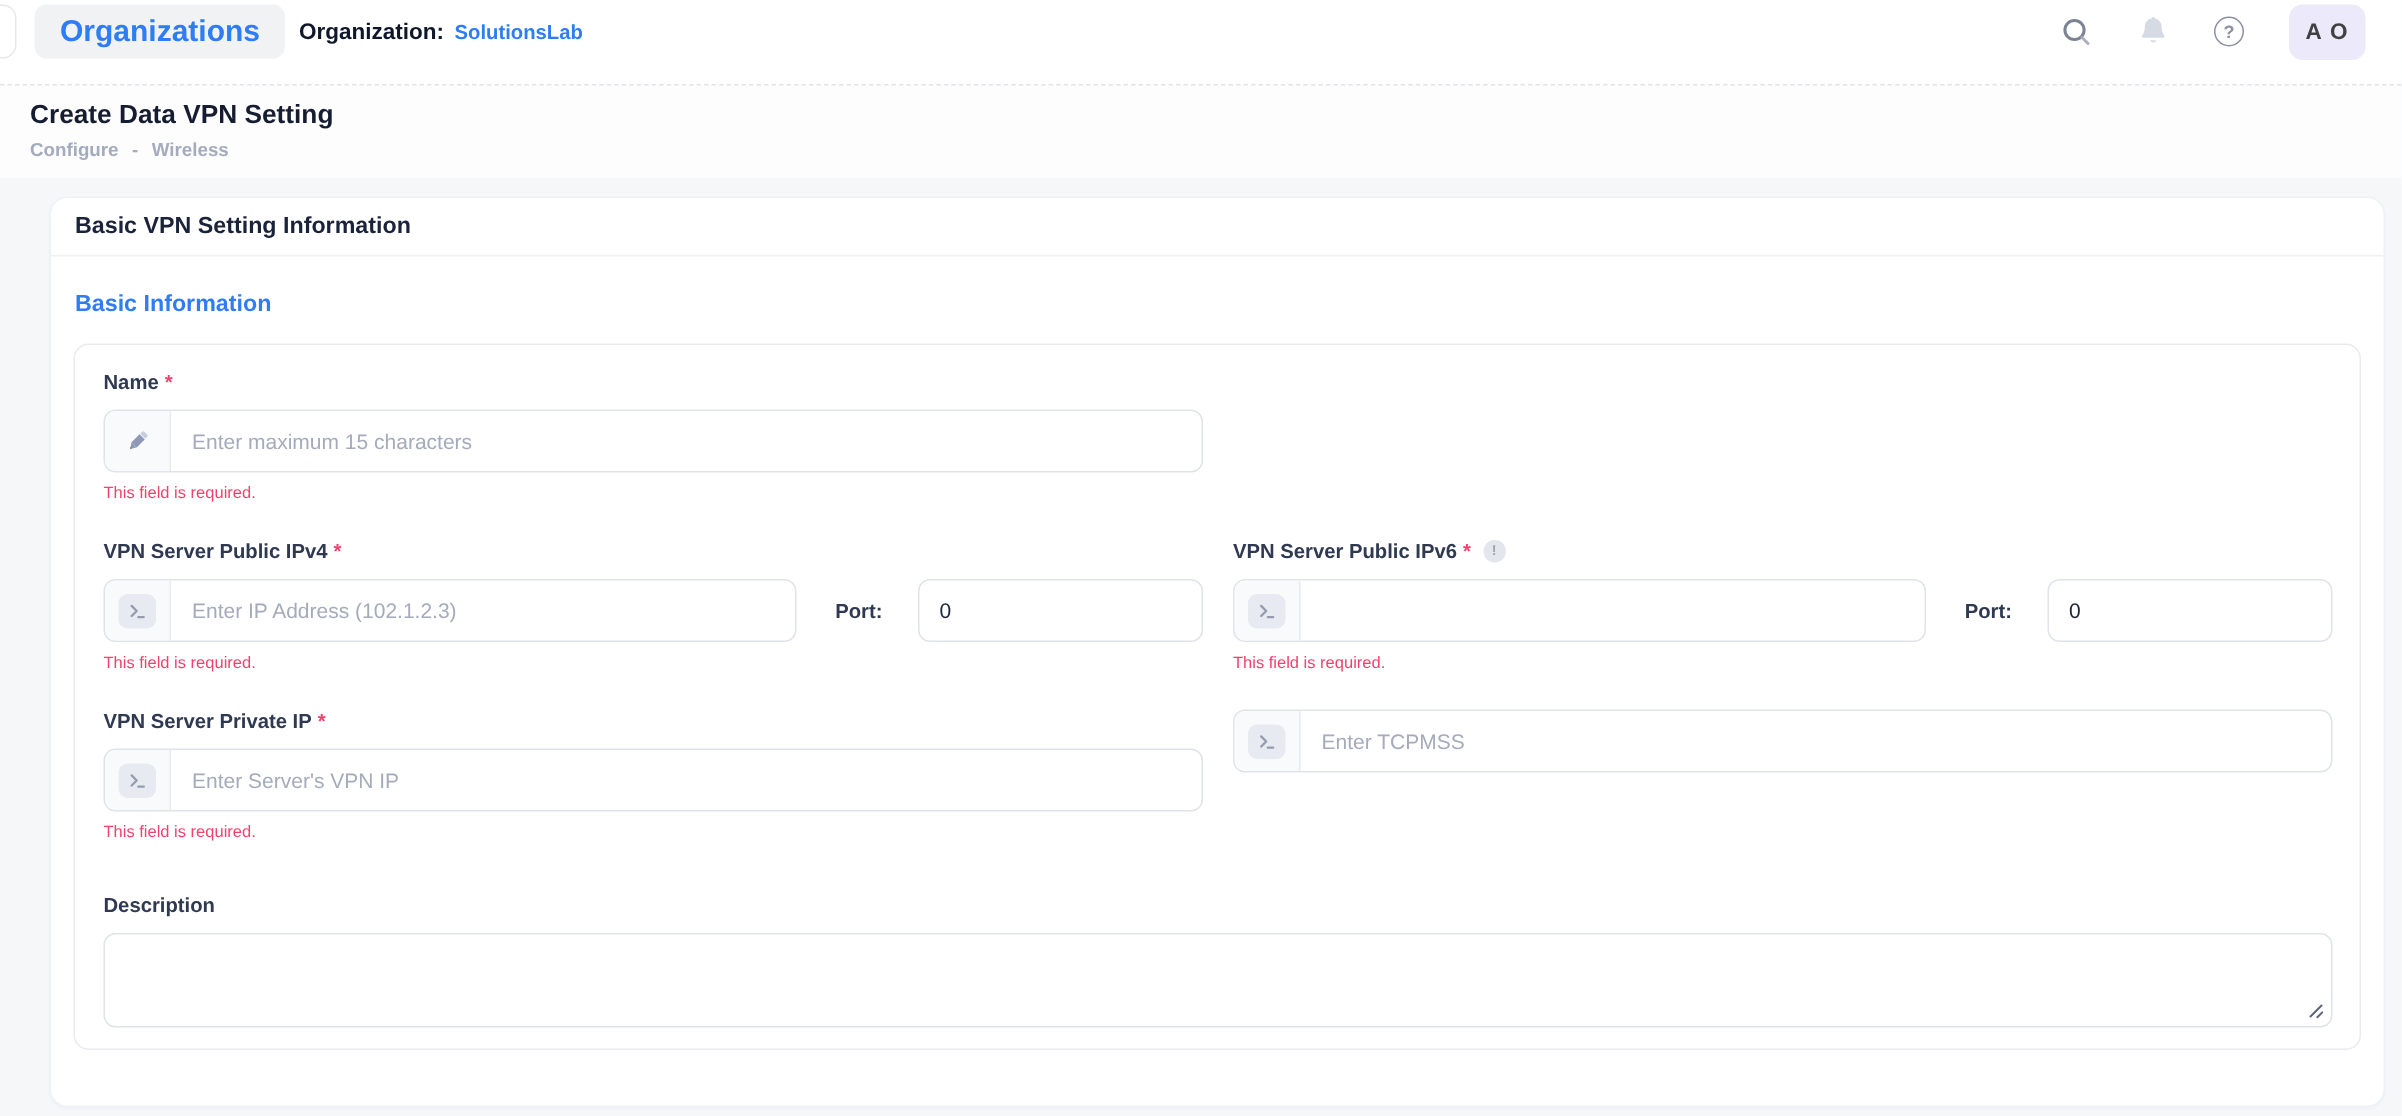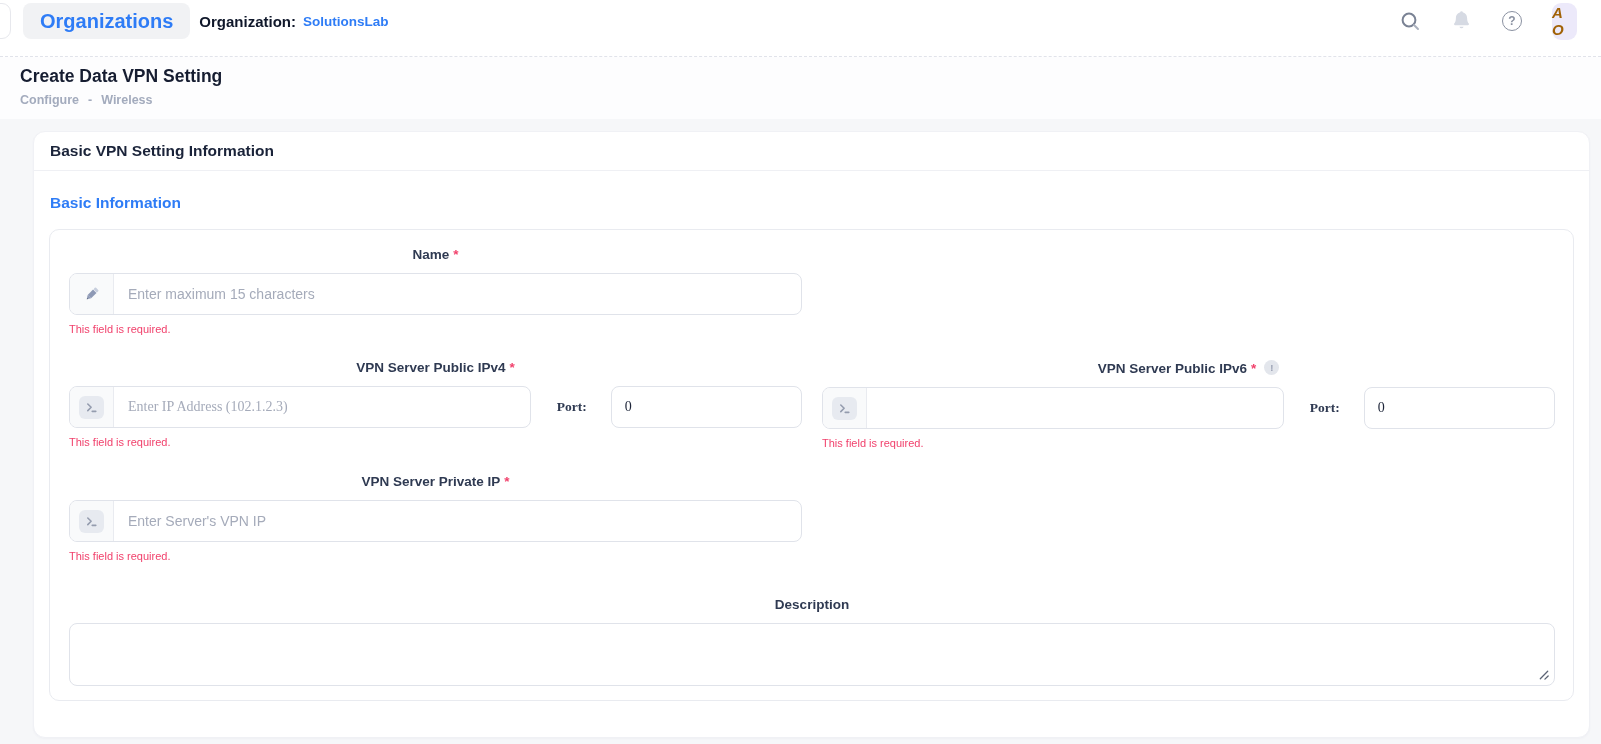--- a/index.html
+++ b/index.html
@@ -15,23 +15,23 @@
   .org-chip { margin-left:9px; height:36px; padding:0 17px; background:#f1f2f4; border:none;
               border-radius:8px; color:#2e7cf6; font-family:inherit; font-size:20px; font-weight:700;
               display:flex; align-items:center; cursor:pointer; }
   .org-ctx { display:flex; align-items:center; margin-left:9px; }
   .org-label { font-size:15px; font-weight:700; color:#0f172a; }
   .org-value { font-size:13.5px; font-weight:700; color:#2e7cf6; margin-left:7px; text-decoration:none; cursor:pointer; }
   .topbar-right { margin-left:auto; display:flex; align-items:center; gap:30px; }
   .tb-icon { display:inline-flex; align-items:center; justify-content:center; cursor:pointer; }
   .help-circle { width:20px; height:20px; border:1.6px solid #8a91a1; border-radius:50%;
                  color:#8a91a1; font-size:12px; font-weight:700; display:flex; align-items:center; justify-content:center; }
-  .avatar { width:25px; height:37px; border-radius:9px; background:#ece9fa; color:#a16207;
+  .avatar { width:51px; height:37px; border-radius:9px; background:#ece9fa; color:#404040;
             font-size:15px; font-weight:700; display:flex; align-items:center; justify-content:center;
-            letter-spacing:1px; cursor:pointer;font-style:italic; }
+            letter-spacing:1px; cursor:pointer; }
 
   
   .page-head { background:#fdfdfe; padding:9px 20px 12px; }
   .page-title { font-size:17.5px; font-weight:700; color:#161d31; }
   .breadcrumb { margin-top:6px; display:flex; align-items:center; gap:9px;
                 font-size:12.5px; font-weight:600; color:#a3abbd; }
   .breadcrumb .crumb { cursor:pointer; }
 
   
   .content { background:#f6f7f9; height:626px; padding:12px 11px 7px 33px; }
@@ -39,38 +39,38 @@
           box-shadow:0 1px 2px rgba(76,87,125,.04); }
   .card-header { padding:10px 16px; border-bottom:1px solid #eff0f4; display:flex; align-items:center; height:39px; }
   .card-title { font-size:15.5px; font-weight:700; color:#1a2339; }
   .section-title { margin:23px 16px 0; font-size:15.5px; font-weight:700; color:#2e7cf6; }
 
   .fieldset { margin:17px 15px 0; border:1px solid #e9ebf0; border-radius:10px; padding:17px 18px 14px 19px; }
   .form-row { display:flex; gap:20px; margin-bottom:25px; }
   .form-row.last { margin-bottom:0; }
   .form-row.desc-row { margin-top:35px; }
   .form-col { flex:1; min-width:0; }
-  .field-label { display:block; font-size:13.5px; font-weight:600; color:#2f3a52; margin-bottom:11px;text-align:center; }
+  .field-label { display:block; font-size:13.5px; font-weight:600; color:#2f3a52; margin-bottom:11px; }
   .req { color:#f1416c; margin-left:4px; }
   .info { width:15px; height:15px; border-radius:50%; background:#e3e6ec; color:#9aa1b3;
           font-size:9.5px; font-weight:700; display:inline-flex; align-items:center; justify-content:center;
           margin-left:8px; vertical-align:2px; }
   .error-text { font-size:11px; color:#f1416c; margin-top:8px; }
 
   .igroup { display:flex; align-items:stretch; height:42px; border:1px solid #e0e3ea; border-radius:8px;
             background:#fff; overflow:hidden; }
   .addon { width:44px; flex:none; background:#f9fafb; border-right:1px solid #e9ebf0;
            display:flex; align-items:center; justify-content:center; }
   .term-badge { width:25px; height:23px; background:#e7eaf0; border-radius:6px;
                 display:flex; align-items:center; justify-content:center; }
   .igroup input { border:none; outline:none; flex:1; min-width:0; padding:0 14px; font-family:inherit;
                   font-size:14px; color:#1d2539; background:transparent; }
   input::placeholder, textarea::placeholder { color:#a5abba; opacity:1; }
 
-  .ip-line { display:flex; align-items:center;font-family:Liberation Serif, serif; }
+  .ip-line { display:flex; align-items:center; }
   .ip-main { width:63%; flex:none; }
   .port-label { font-size:13.5px; font-weight:600; color:#2f3a52; margin:0 24px 0 26px; white-space:nowrap; }
   .port-input { flex:1; min-width:0; height:42px; border:1px solid #e0e3ea; border-radius:8px;
                 padding:0 13px; font-family:inherit; font-size:14px; color:#1d2539; outline:none; }
 
   .ta-wrap { position:relative; }
   .description-ta { display:block; width:100%; height:63px; border:1px solid #e0e3ea; border-radius:8px;
                     padding:10px 14px; font-family:inherit; font-size:14px; color:#1d2539;
                     resize:none; outline:none; }
   .resize-handle { position:absolute; right:5px; bottom:5px; cursor:nwse-resize; line-height:0; }
@@ -208,20 +208,31 @@
                     <line x1="7.8" y1="11.2" x2="11.6" y2="11.2" stroke="#949cae" stroke-width="1.7" stroke-linecap="round"></line>
                   </svg>
                 </span>
               </div>
               <input type="text" placeholder="Enter Server's VPN IP" style="">
             </div>
             <div class="error-text">This field is required.</div>
           </div>
 
           <div class="form-col">
+            <div class="igroup">
+              <div class="addon">
+                <span class="term-badge">
+                  <svg width="13" height="13" viewBox="0 0 14 14" fill="none">
+                    <path d="M3 3.2l3.6 3.6L3 10.4" stroke="#949cae" stroke-width="1.7" stroke-linecap="round" stroke-linejoin="round"></path>
+                    <line x1="7.8" y1="11.2" x2="11.6" y2="11.2" stroke="#949cae" stroke-width="1.7" stroke-linecap="round"></line>
+                  </svg>
+                </span>
+              </div>
+              <input type="text" placeholder="Enter TCPMSS" style="">
+            </div>
           </div>
         </div>
 
         <div class="form-row desc-row last">
           <div class="form-col">
             <label class="field-label">Description</label>
             <div class="ta-wrap">
               <textarea class="description-ta" style=""></textarea>
               <span class="resize-handle">
                 <svg width="12" height="12" viewBox="0 0 13 13" fill="none">

